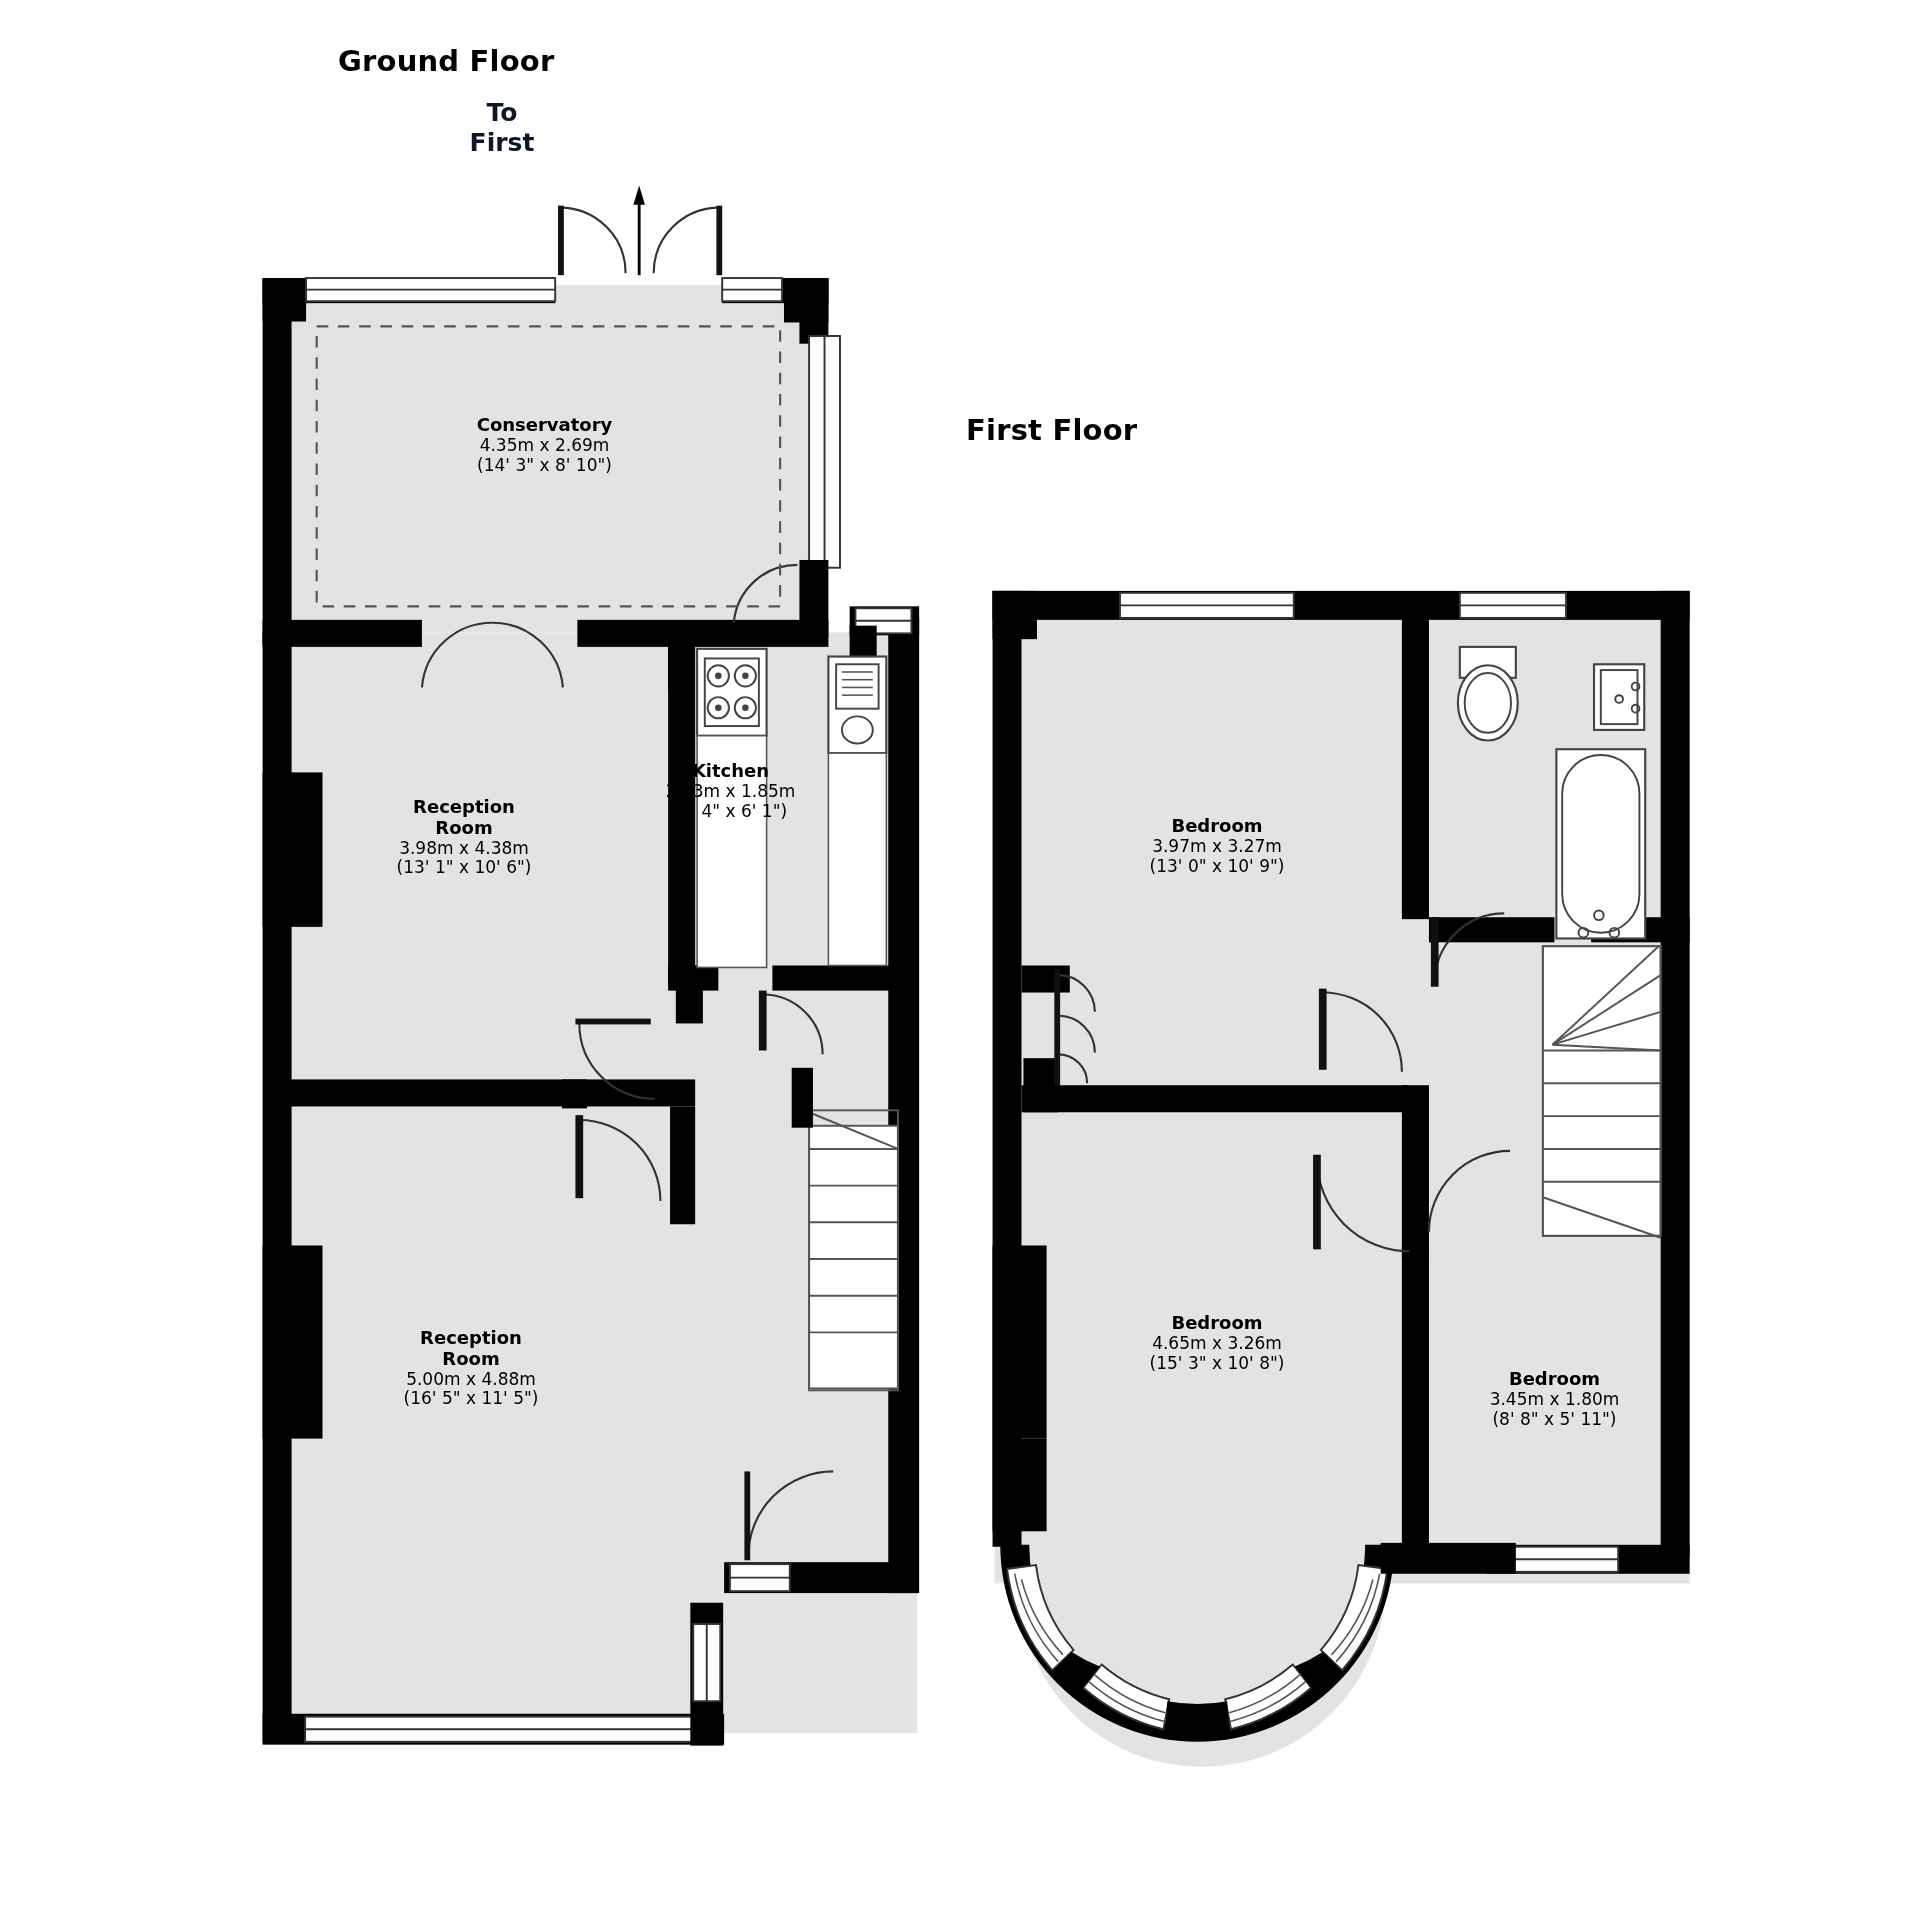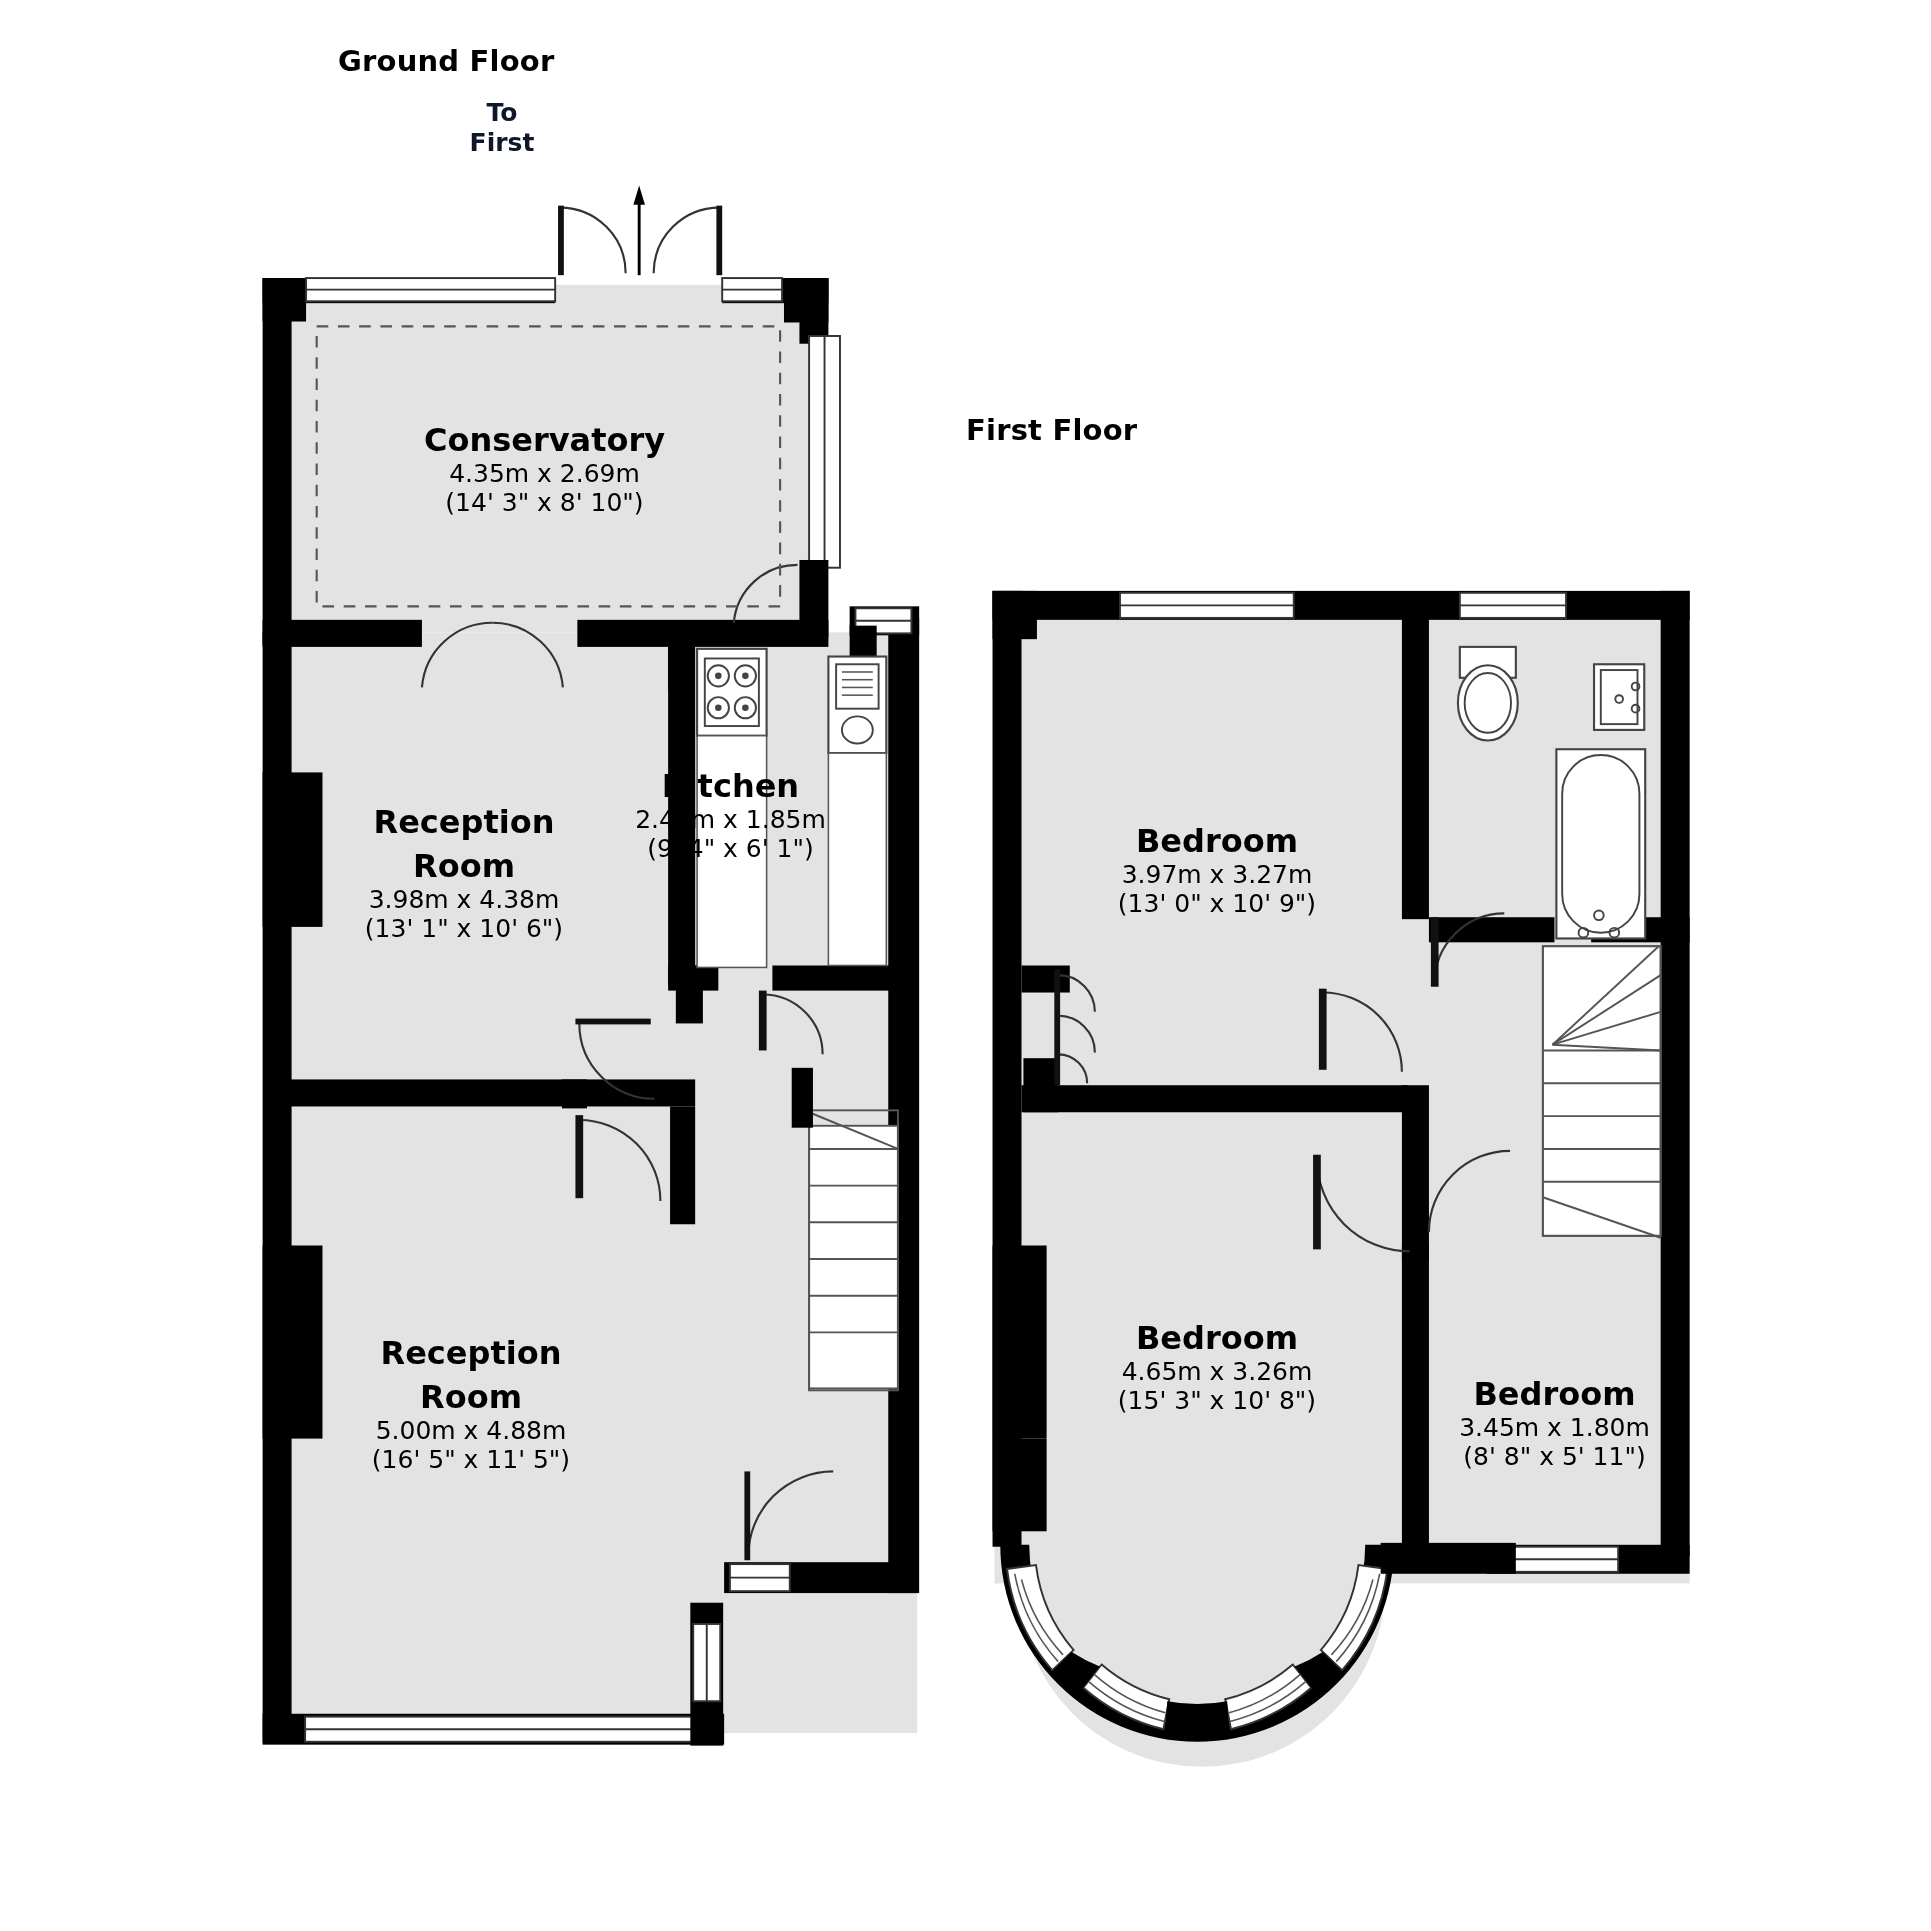--- a/index.html
+++ b/index.html
@@ -29,27 +29,26 @@
     position: absolute;
     text-align: center;
     color: #000;
     white-space: nowrap;
     line-height: 1.16;
     pointer-events: none;
   }
   .room-label .rl-name {
     display: block;
     font-weight: bold;
-    font-size: 32px;
-    margin-top: 7px;
+    font-size: 18px;
   }
   .room-label .rl-dim {
     display: block;
     font-weight: normal;
-    font-size: 25px;
+    font-size: 17px;
   }
   .total-area {
     position: absolute;
     left: 0; right: 0;
     top: 1807px;
     text-align: center;
     font-size: 29px;
     color: #000;
     font-family: "DejaVu Sans", sans-serif;
   }

